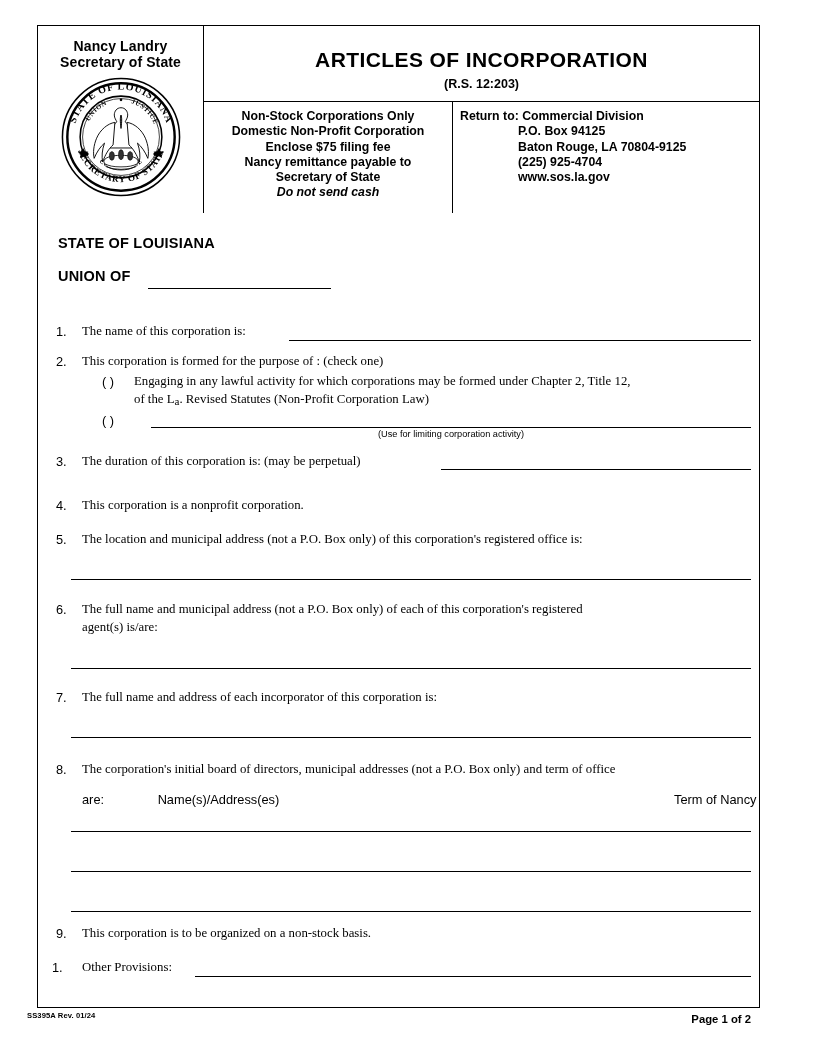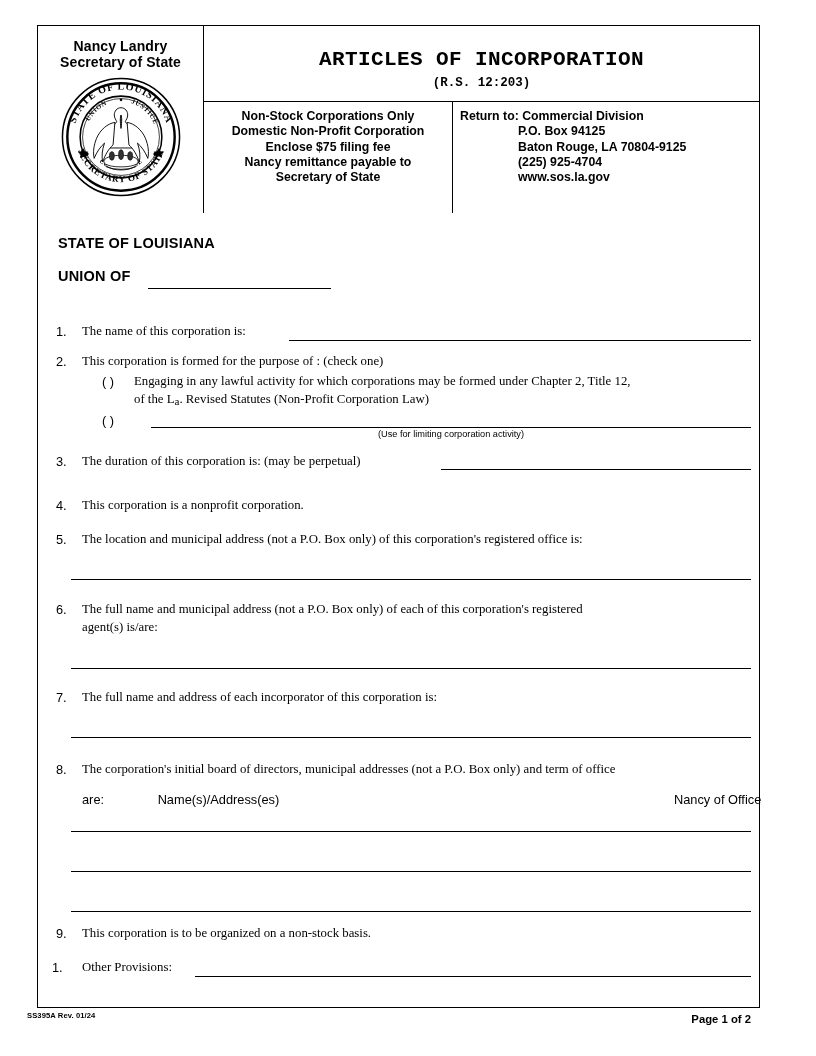--- a/index.html
+++ b/index.html
@@ -59,21 +59,20 @@
     align-items: center;
   }
   .hdr-title-cell {
     position: absolute;
     left: 166px; top: 0;
     right: 0;
     height: 76px;
     border-bottom: 1.6px solid #000;
     box-sizing: border-box;
     text-align: center;
-    font-family: Liberation Mono, monospace;
   }
   .doc-title {
     font-size: 21px;
     font-weight: bold;
     letter-spacing: 0.4px;
     padding-top: 22px;
   }
   .doc-subtitle {
     font-size: 12.5px;
     font-weight: bold;
@@ -267,20 +266,21 @@
       <div class="doc-title">ARTICLES OF INCORPORATION</div>
       <div class="doc-subtitle">(R.S. 12:203)</div>
     </div>
 
     <div class="hdr-mid-cell">
       <div>Non-Stock Corporations Only</div>
       <div>Domestic Non-Profit Corporation</div>
       <div>Enclose $75 filing fee</div>
       <div>Nancy remittance payable to</div>
       <div>Secretary of State</div>
+      <div class="italic">Do not send cash</div>
     </div>
 
     <div class="hdr-right-cell">
       <div>Return to: Commercial Division</div>
       <div class="indent">P.O. Box 94125</div>
       <div class="indent">Baton Rouge, LA  70804-9125</div>
       <div class="indent">(225) 925-4704</div>
       <div class="indent">www.sos.la.gov</div>
     </div>
   </div>
@@ -351,21 +351,21 @@
 
     <div class="item" style="left:18px; top:548px; width:712px;">
       <span class="num">8.</span>
       <span class="txt">
         <span>The corporation's initial board of directors, municipal addresses (not a P.O. Box only) and term of office</span>
       </span>
     </div>
     <div class="item" style="left:44px; top:578px; width:690px;">
       <span>are:</span>
       <span style="margin-left:50px;">Name(s)/Address(es)</span>
-      <span style="position:absolute; left:592px; top:0;">Nancy of Office</span>
+      <span style="position:absolute; left:592px; top:0;">Term of Nancy</span>
     </div>
     <div class="rule" style="left:33px; top:618px; width:680px;"></div>
     <div class="rule" style="left:33px; top:658px; width:680px;"></div>
     <div class="rule" style="left:33px; top:698px; width:680px;"></div>
 
     <div class="item" style="left:18px; top:712px; width:700px;">
       <span class="num">9.</span>
       <span class="txt">This corporation is to be organized on a non-stock basis.</span>
     </div>
 

